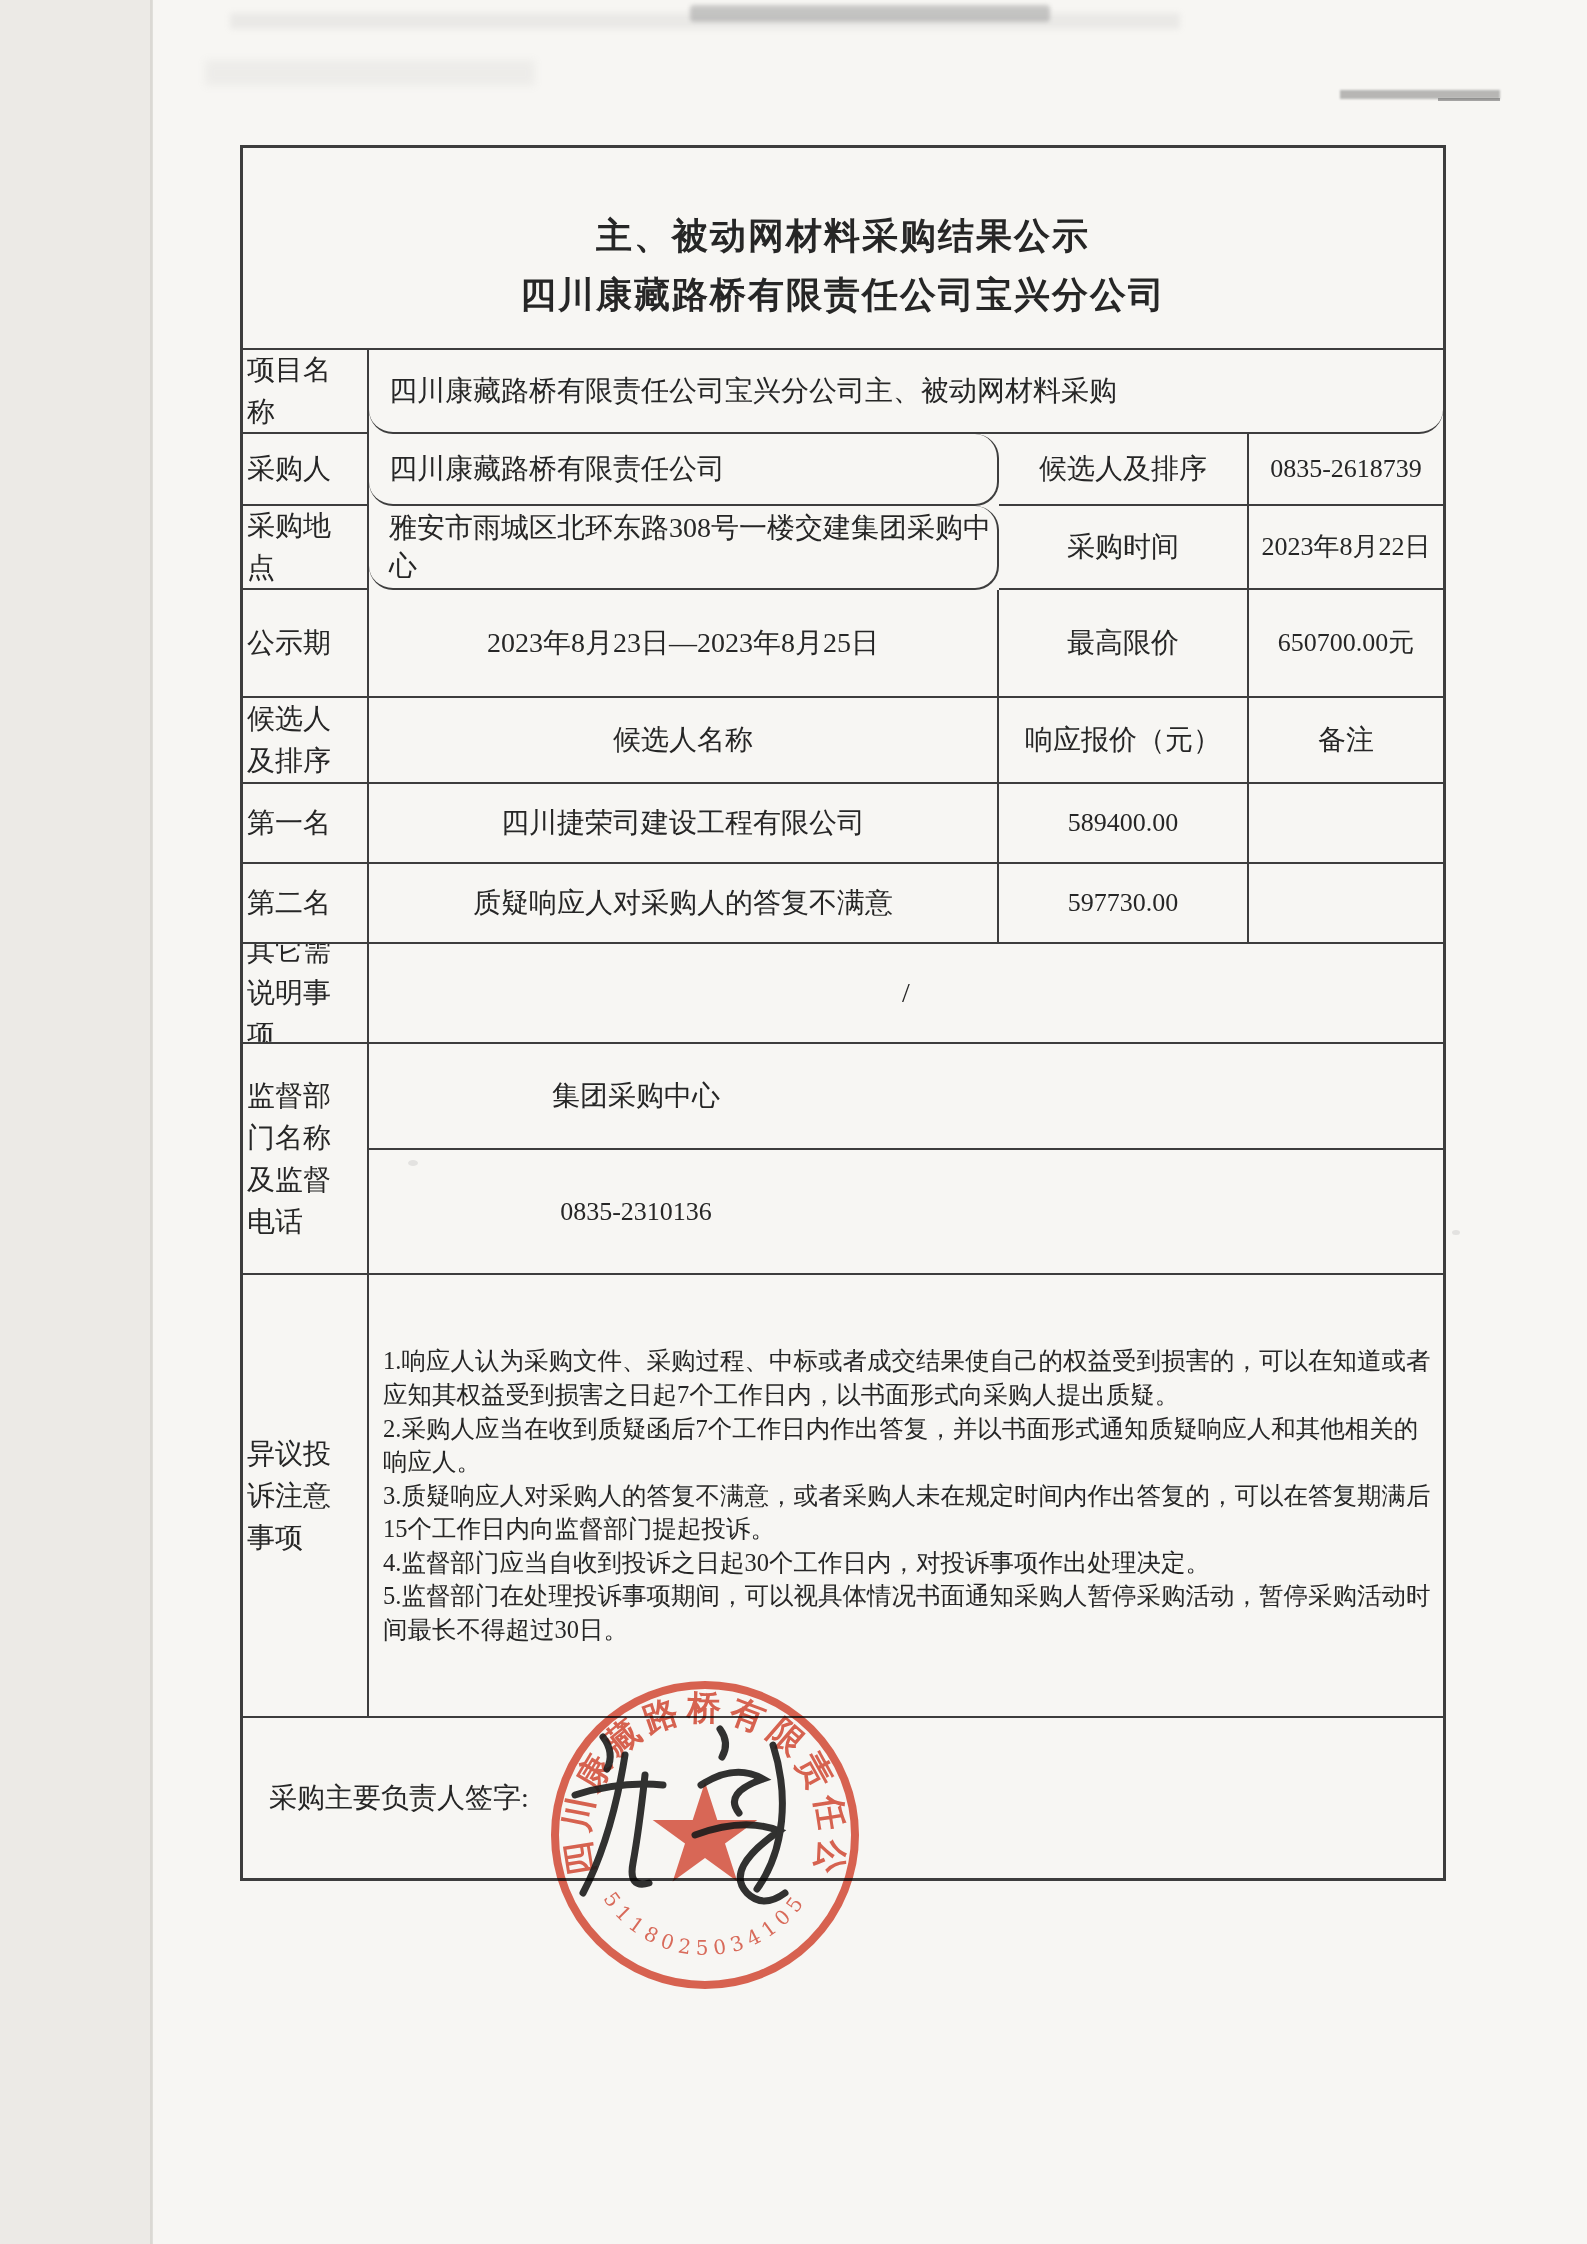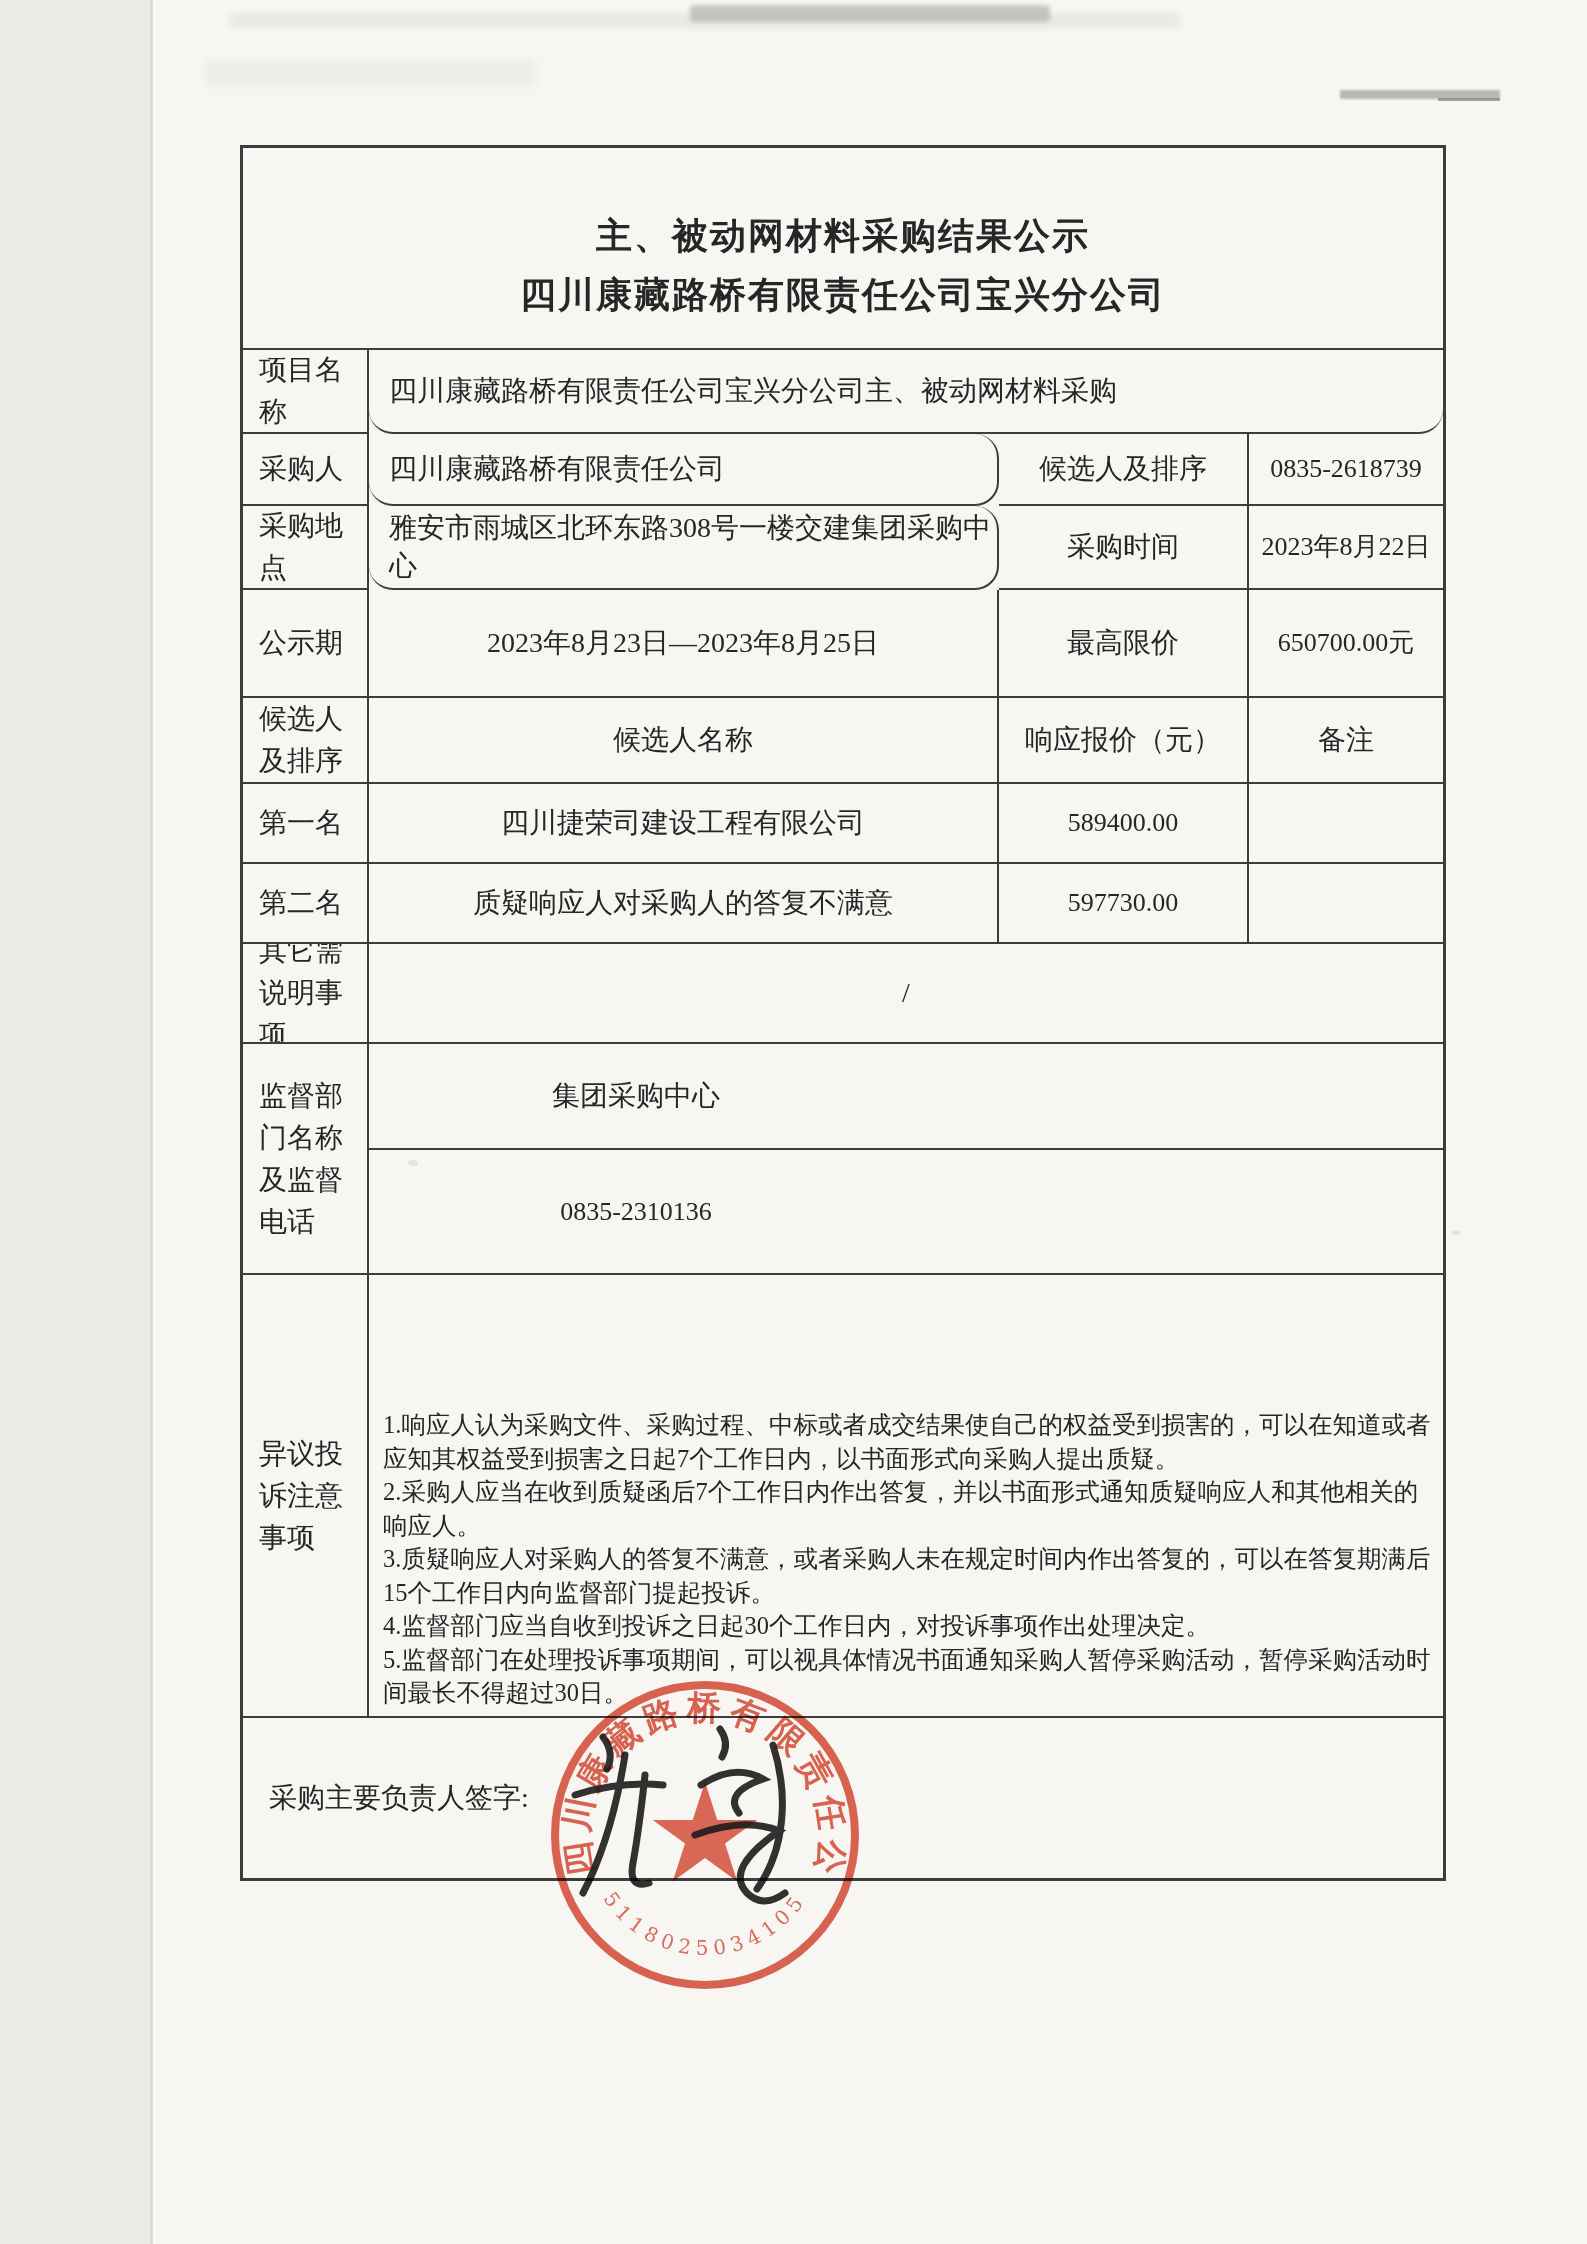--- a/index.html
+++ b/index.html
@@ -28,29 +28,29 @@
     border:3px solid #3d3d3d;
     display:grid;
     grid-template-columns:126px 630px 250px 194px;
     grid-template-rows:202px 84px 72px 84px 108px 86px 80px 80px 100px 106px 125px 443px 160px;
     font-size:28px;line-height:1.35;
     box-sizing:content-box;
   }
   .c{border-right:2px solid #3d3d3d;border-bottom:2px solid #3d3d3d;display:flex;align-items:center;overflow:hidden;}
   .er{border-right:none;}
   .eb{border-bottom:none;}
-  .lab{padding-left:16px;}
+  .lab{padding-left:4px;}
   .lab > span{display:block;width:88px;line-height:1.5;word-break:break-all;}
   .left{padding-left:20px;border-radius:24px;}
   .center{justify-content:center;text-align:center;}
   .num{font-size:26px;}
   .title-cell{flex-direction:column;justify-content:flex-start;align-items:center;padding-top:64px;
     font-weight:700;font-size:36px;letter-spacing:2px;gap:10px;border-right:none;}
   .shift span{position:relative;left:-270px;}
-  .notes{flex-direction:column;justify-content:flex-end;align-items:flex-start;
+  .notes{flex-direction:column;justify-content:center;align-items:flex-start;
     padding:6px 12px 6px 14px;font-size:24.5px;line-height:1.37;}
   .notes div{margin:0;}
   .sig{padding-left:26px;position:relative;}
 
   .seal{position:absolute;left:505px;top:1645px;width:380px;height:380px;mix-blend-mode:multiply;z-index:5;}
 </style>
 </head>
 <body>
 
 <div class="paper"></div>

